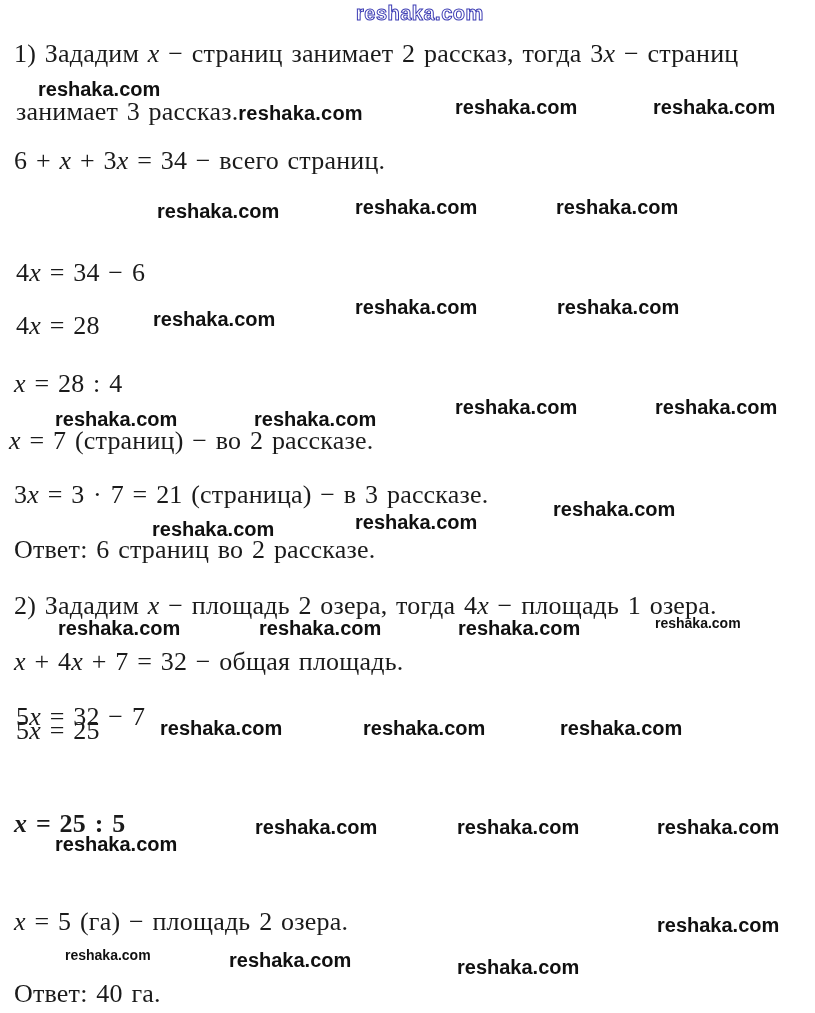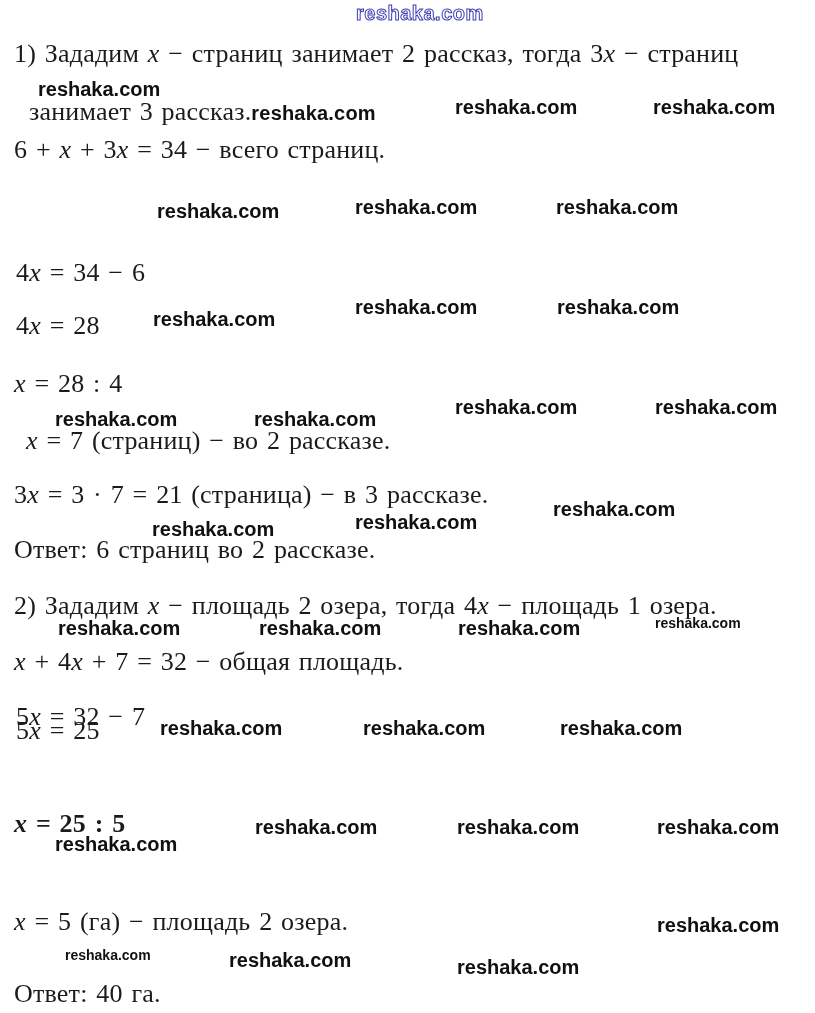--- a/index.html
+++ b/index.html
@@ -58,47 +58,47 @@
 <body>
 
 <div class="page">
 
   <div class="wm-top">reshaka.com</div>
 
   <div class="math-line" style="left:14px;top:41px;">1) Зададим <i>x</i> − страниц занимает 2 рассказ, тогда 3<i>x</i> − страниц</div>
 
   <div class="wm" style="left:38px;top:79px;">reshaka.com</div>
 
-  <div class="math-line cont-row" style="left:16px;top:99px;margin-left:13px;">
+  <div class="math-line cont-row" style="left:16px;top:99px;">
     <span>занимает 3 рассказ.</span>
       <span class="wm-inline">reshaka.com</span>
   </div>
   <div class="wm" style="left:455px;top:97px;">reshaka.com</div>
   <div class="wm" style="left:653px;top:97px;">reshaka.com</div>
 
-  <div class="math-line" style="left:14px;top:137px;">6 + <i>x</i> + 3<i>x</i> = 34 − всего страниц.</div>
+  <div class="math-line" style="left:14px;top:148px;">6 + <i>x</i> + 3<i>x</i> = 34 − всего страниц.</div>
 
   <div class="wm" style="left:157px;top:201px;">reshaka.com</div>
   <div class="wm" style="left:355px;top:197px;">reshaka.com</div>
   <div class="wm" style="left:556px;top:197px;">reshaka.com</div>
 
   <div class="math-line" style="left:16px;top:260px;">4<i>x</i> = 34 − 6</div>
 
   <div class="math-line" style="left:16px;top:313px;">4<i>x</i> = 28</div>
   <div class="wm" style="left:153px;top:309px;">reshaka.com</div>
   <div class="wm" style="left:355px;top:297px;">reshaka.com</div>
   <div class="wm" style="left:557px;top:297px;">reshaka.com</div>
 
   <div class="math-line" style="left:14px;top:371px;"><i>x</i> = 28 : 4</div>
   <div class="wm" style="left:455px;top:397px;">reshaka.com</div>
   <div class="wm" style="left:655px;top:397px;">reshaka.com</div>
   <div class="wm" style="left:55px;top:409px;">reshaka.com</div>
   <div class="wm" style="left:254px;top:409px;">reshaka.com</div>
 
-  <div class="math-line" style="left:26px;top:428px;text-align:center;"><i>x</i> = 7 (страниц) − во 2 рассказе.</div>
+  <div class="math-line" style="left:9px;top:428px;text-align:center;"><i>x</i> = 7 (страниц) − во 2 рассказе.</div>
 
   <div class="math-line" style="left:14px;top:482px;">3<i>x</i> = 3 · 7 = 21 (страница) − в 3 рассказе.</div>
   <div class="wm" style="left:553px;top:499px;">reshaka.com</div>
   <div class="wm" style="left:355px;top:512px;">reshaka.com</div>
   <div class="wm" style="left:152px;top:519px;">reshaka.com</div>
 
   <div class="math-line" style="left:14px;top:537px;">Ответ: 6 страниц во 2 рассказе.</div>
 
   <div class="math-line" style="left:14px;top:593px;">2) Зададим <i>x</i> − площадь 2 озера, тогда 4<i>x</i> − площадь 1 озера.</div>
   <div class="wm" style="left:58px;top:618px;">reshaka.com</div>

